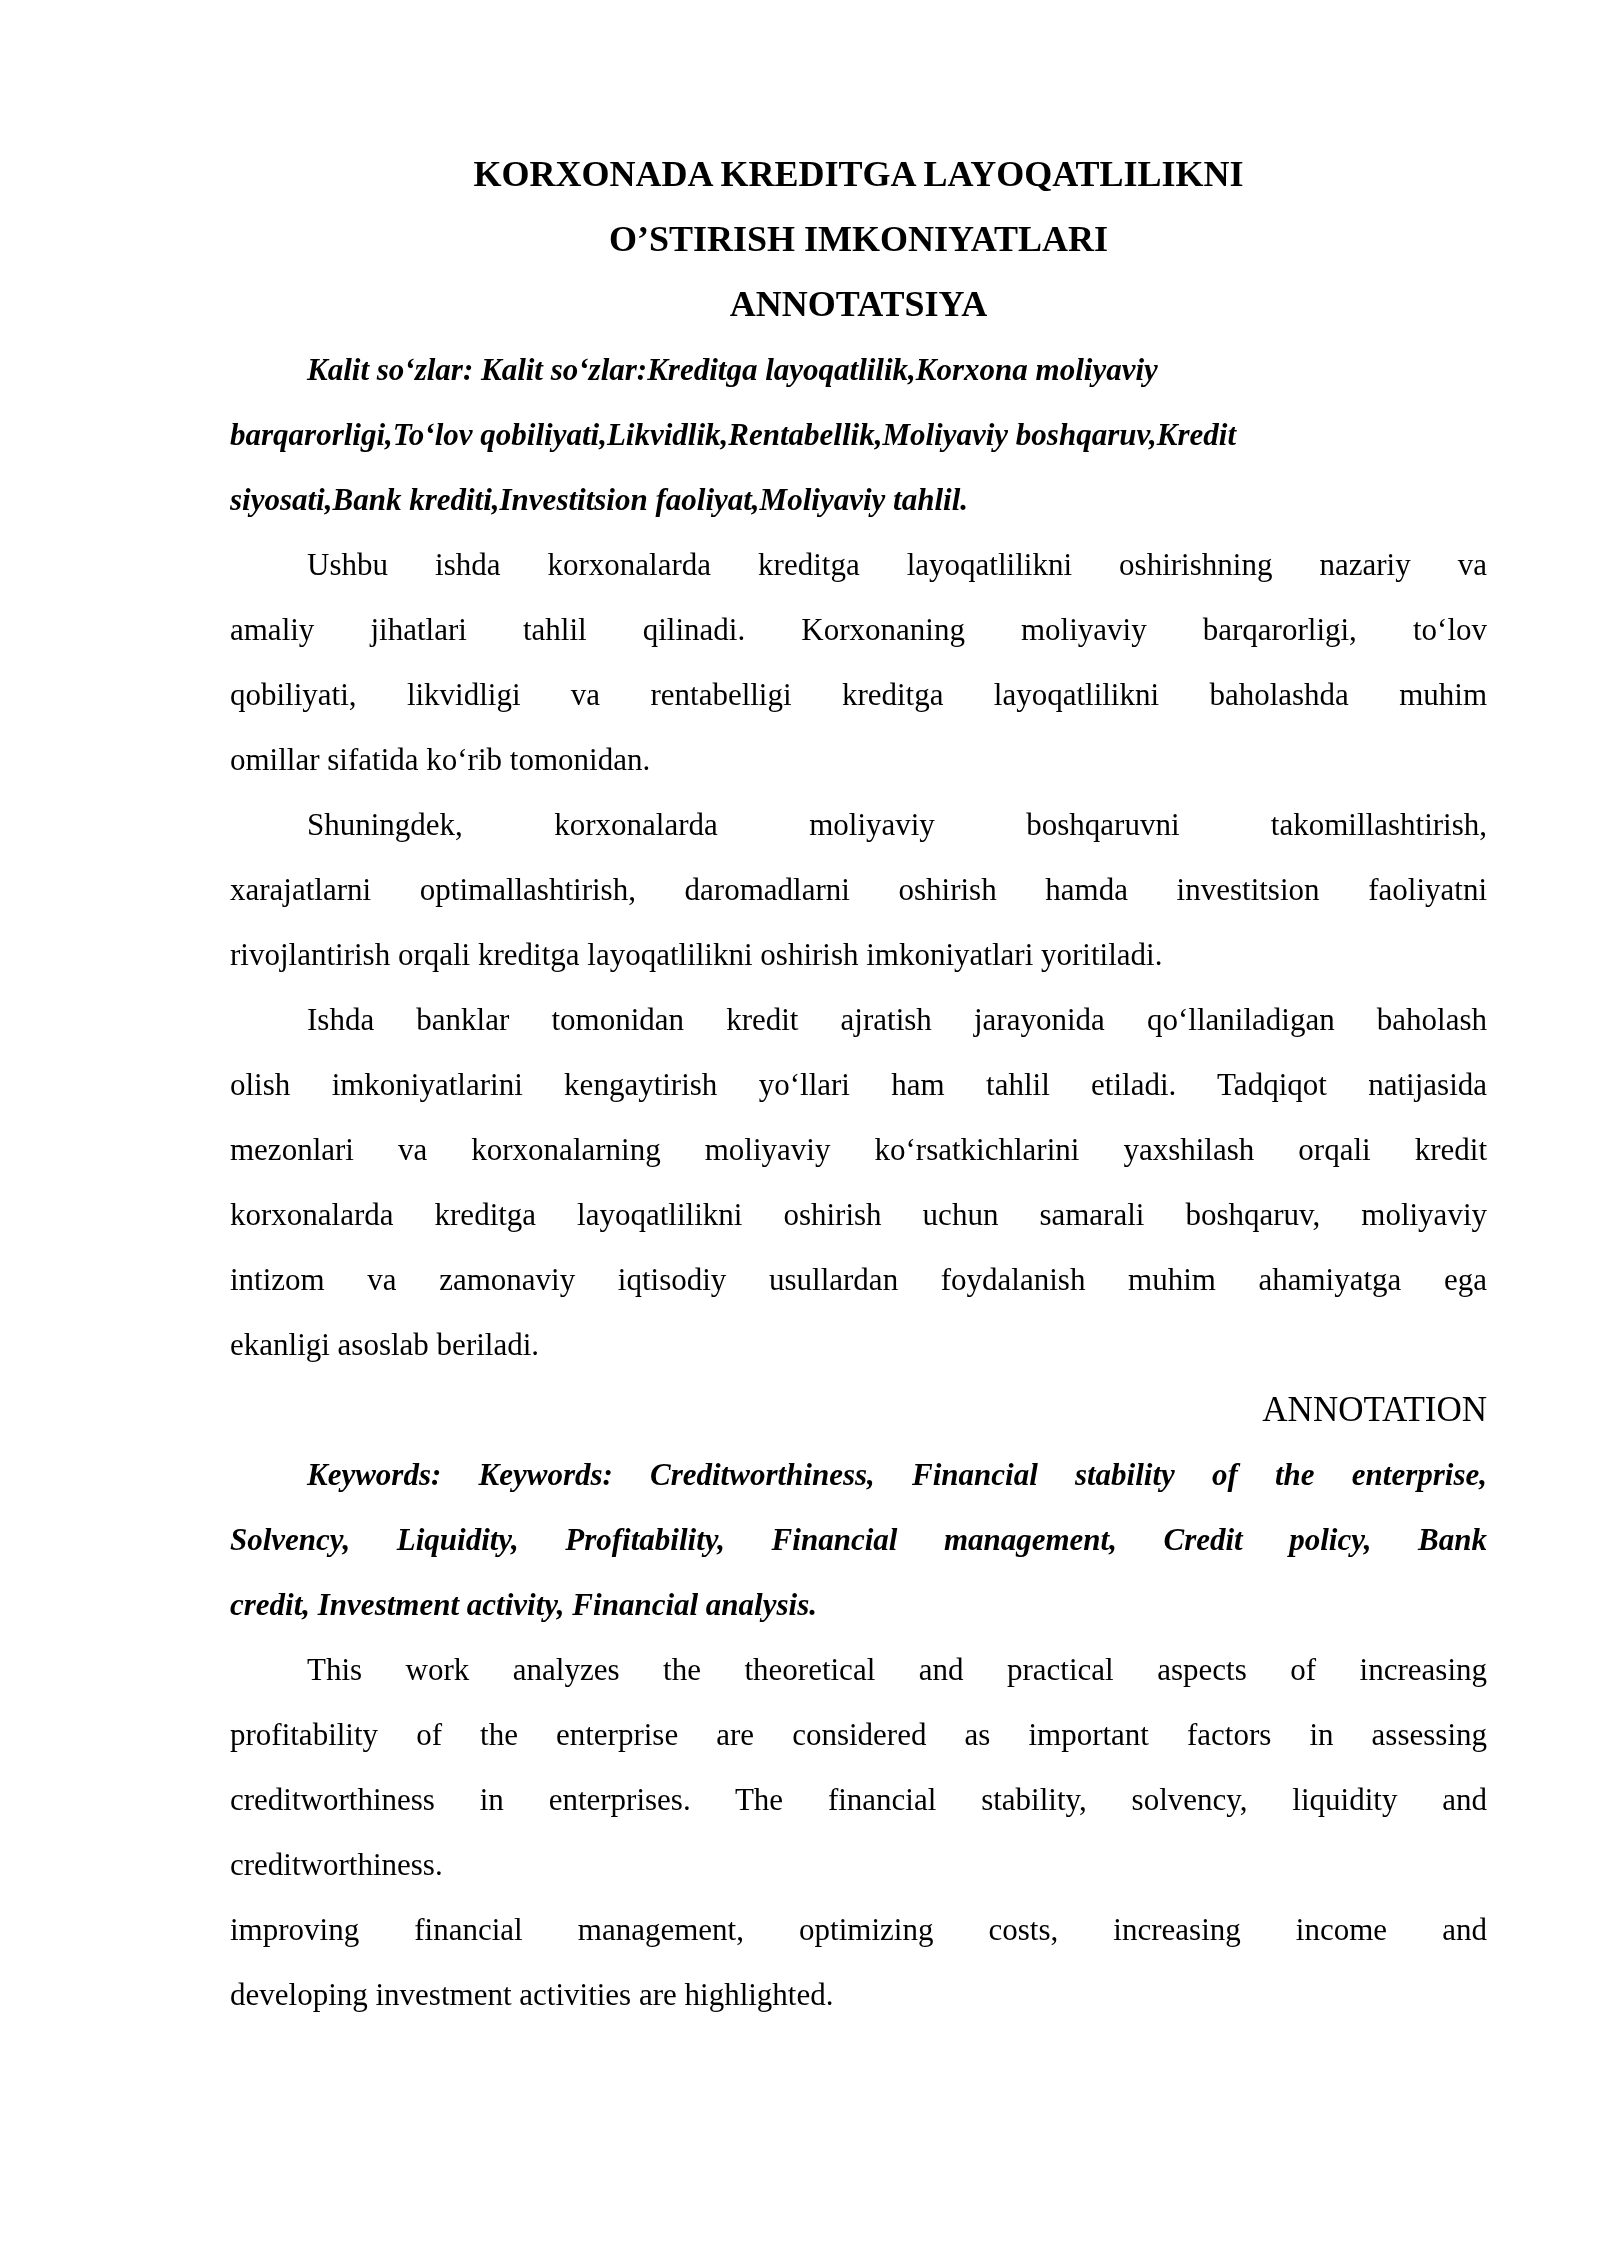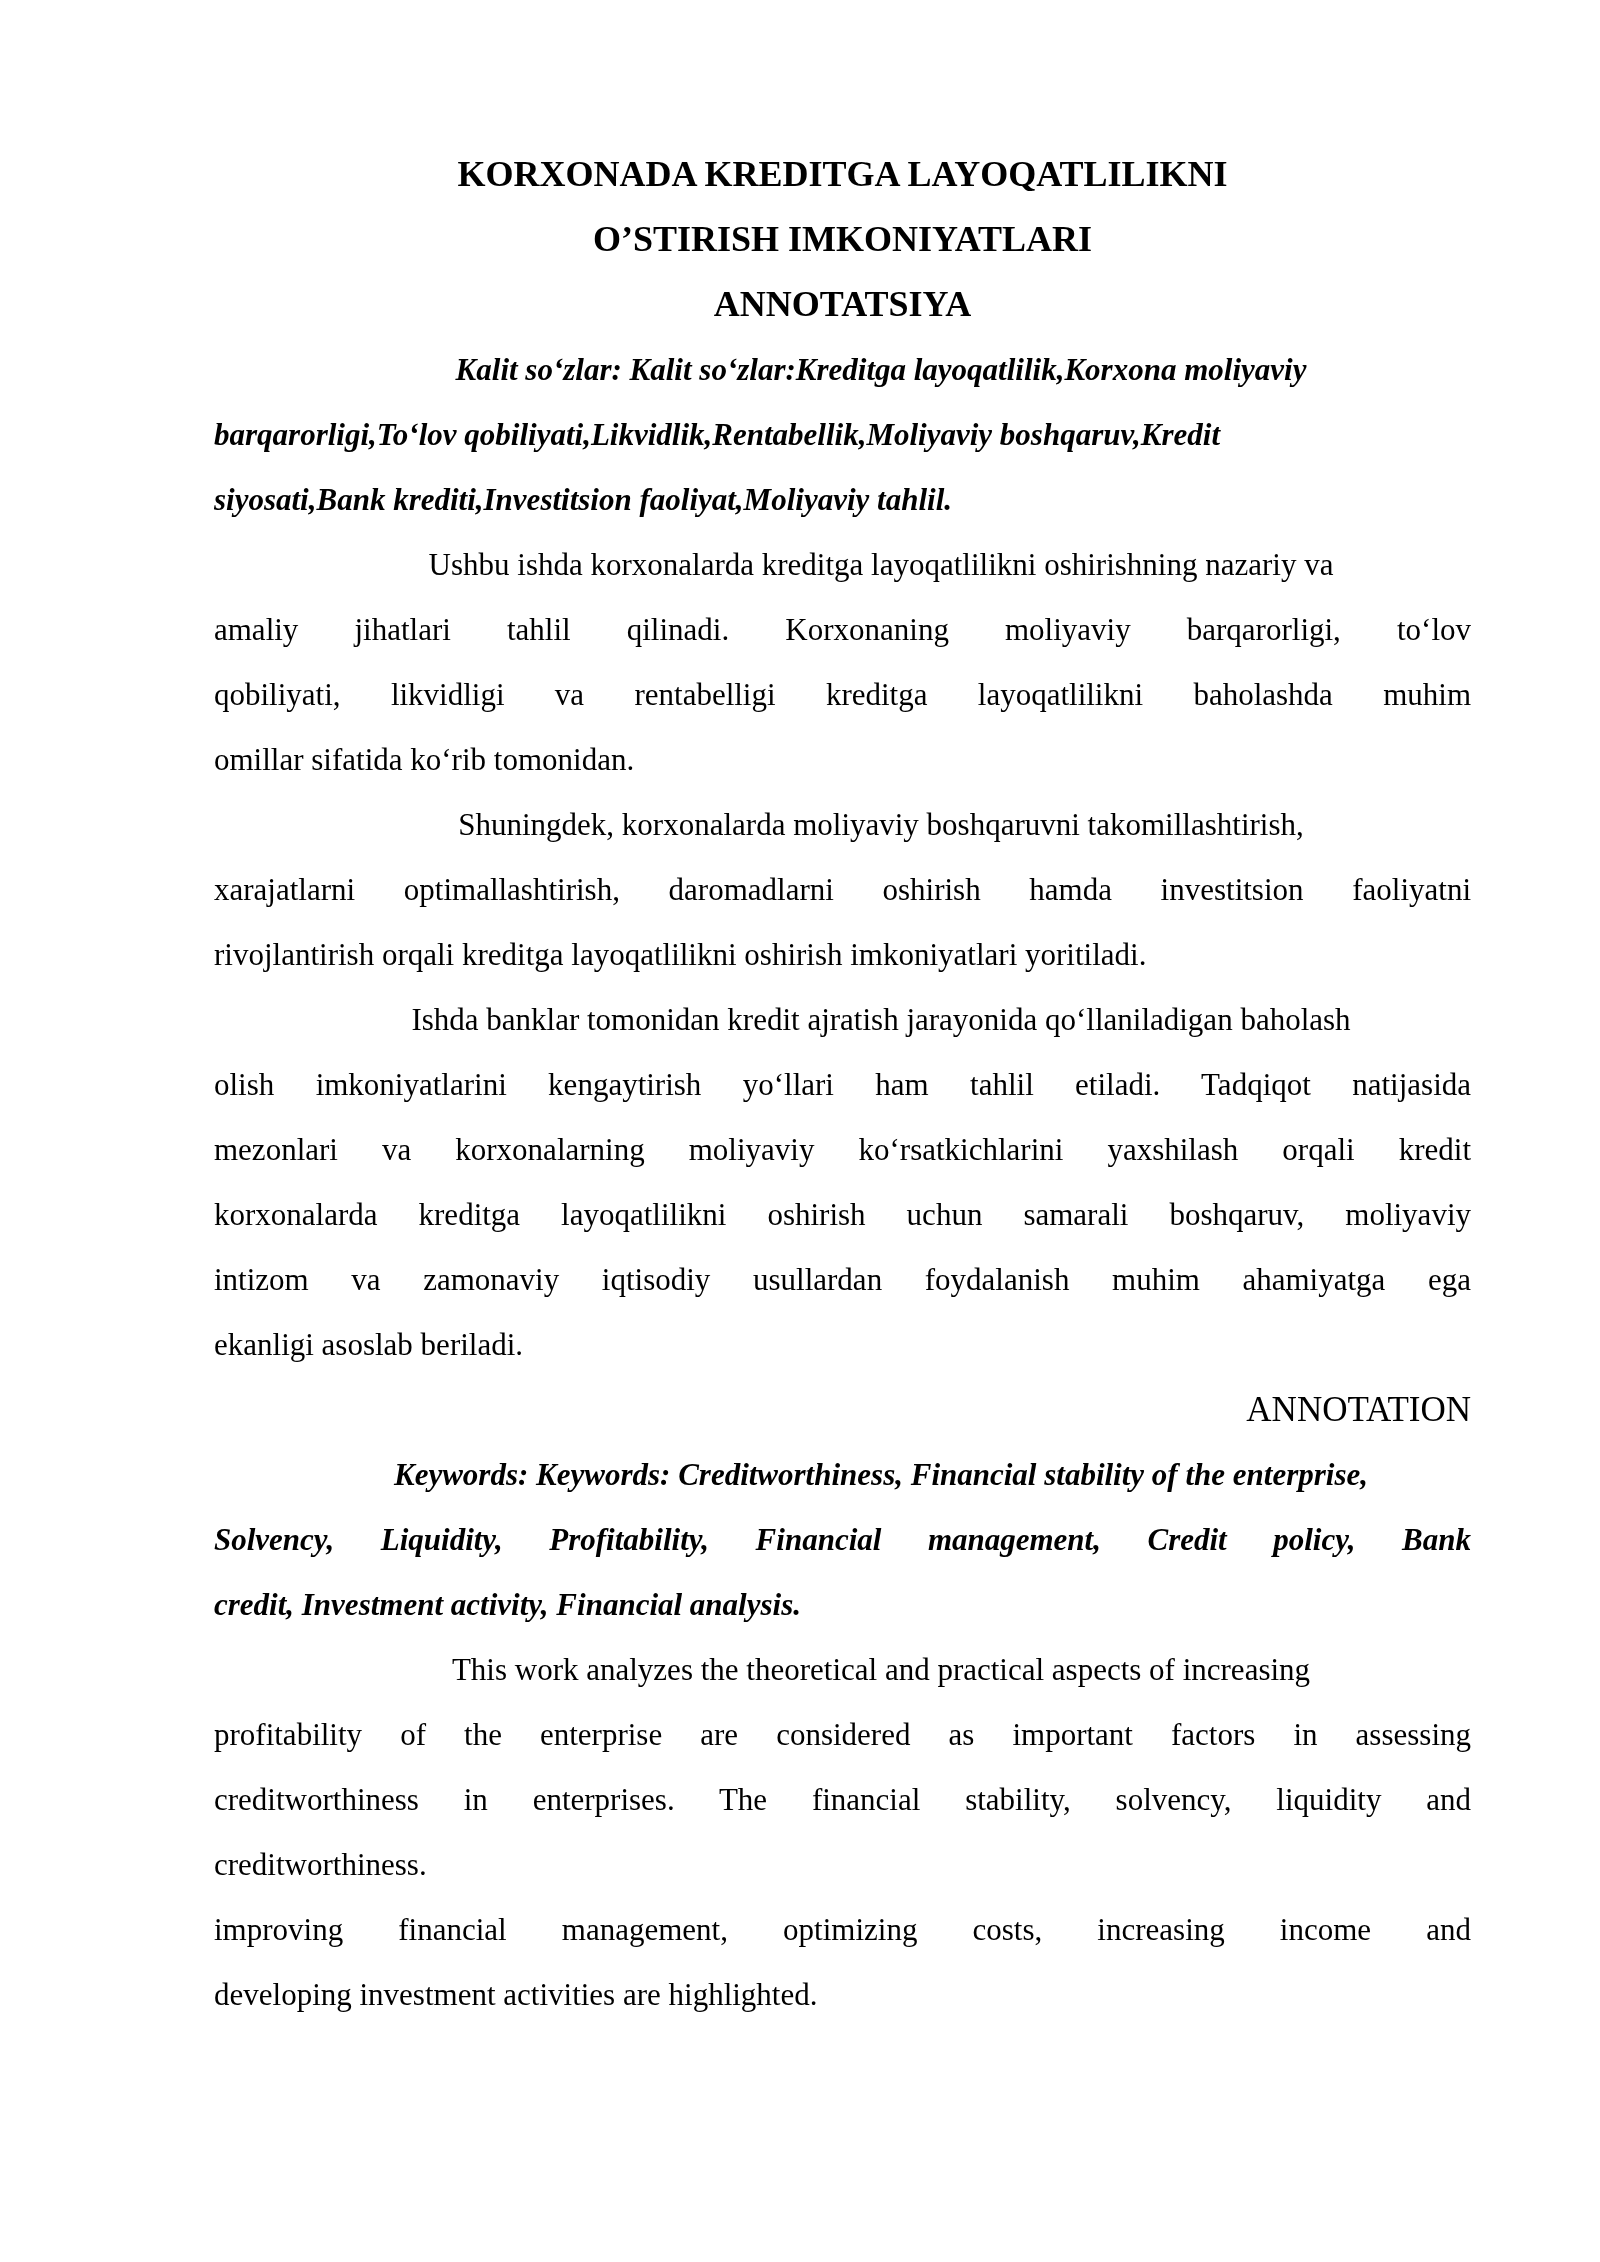--- a/index.html
+++ b/index.html
@@ -11,21 +11,21 @@
     position: relative;
     width: 1600px;
     height: 2262px;
     background: #ffffff;
     color: #000000;
     font-family: "Liberation Serif", "DejaVu Serif", serif;
     overflow: hidden;
   }
   .content {
     position: absolute;
-    left: 214px;
+    left: 230px;
     top: 142px;
     width: 1257px;
   }
   .line {
     height: 65px;
     line-height: 65px;
     font-size: 31px;
     overflow: hidden;
     text-justify: inter-word;
   }
@@ -34,21 +34,20 @@
     text-align: justify;
   }
   .just::after {
     content: "";
     display: inline-block;
     width: 100%;
     height: 0;
   }
   .indent {
     padding-left: 77px;
-    text-align: center;
   }
   .title-line {
     font-weight: bold;
     font-size: 36px;
     text-align: center;
   }
   .heading .line {
     font-weight: normal;
     font-size: 35px;
     text-align: right;

